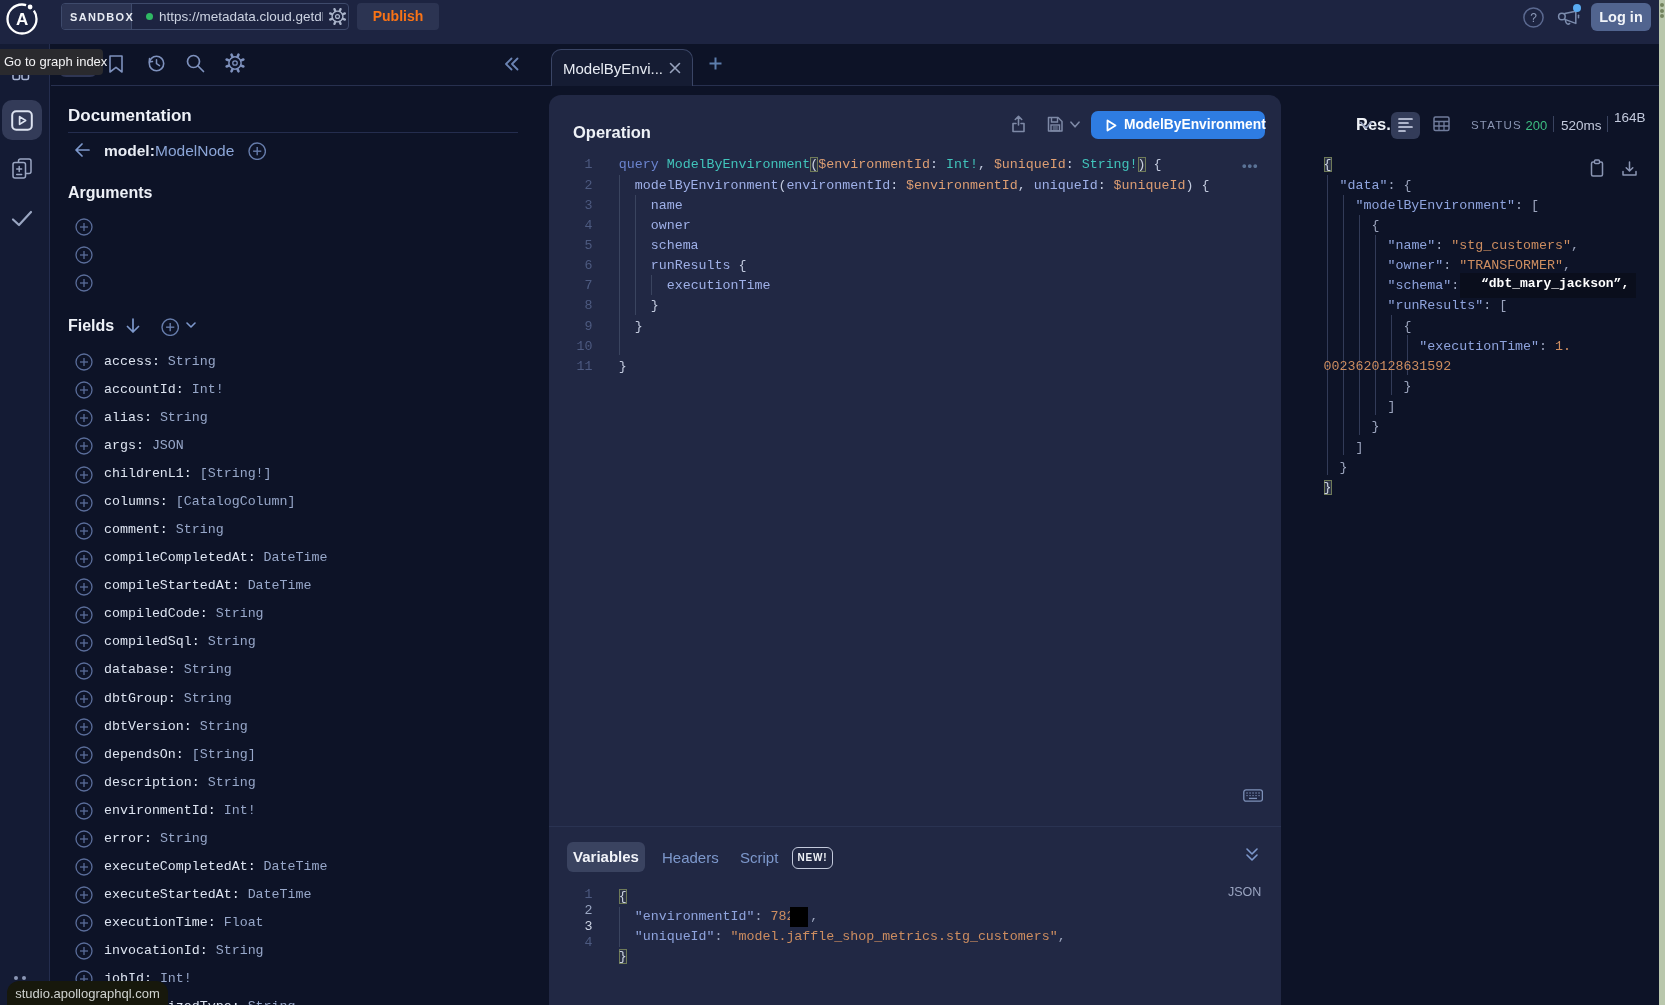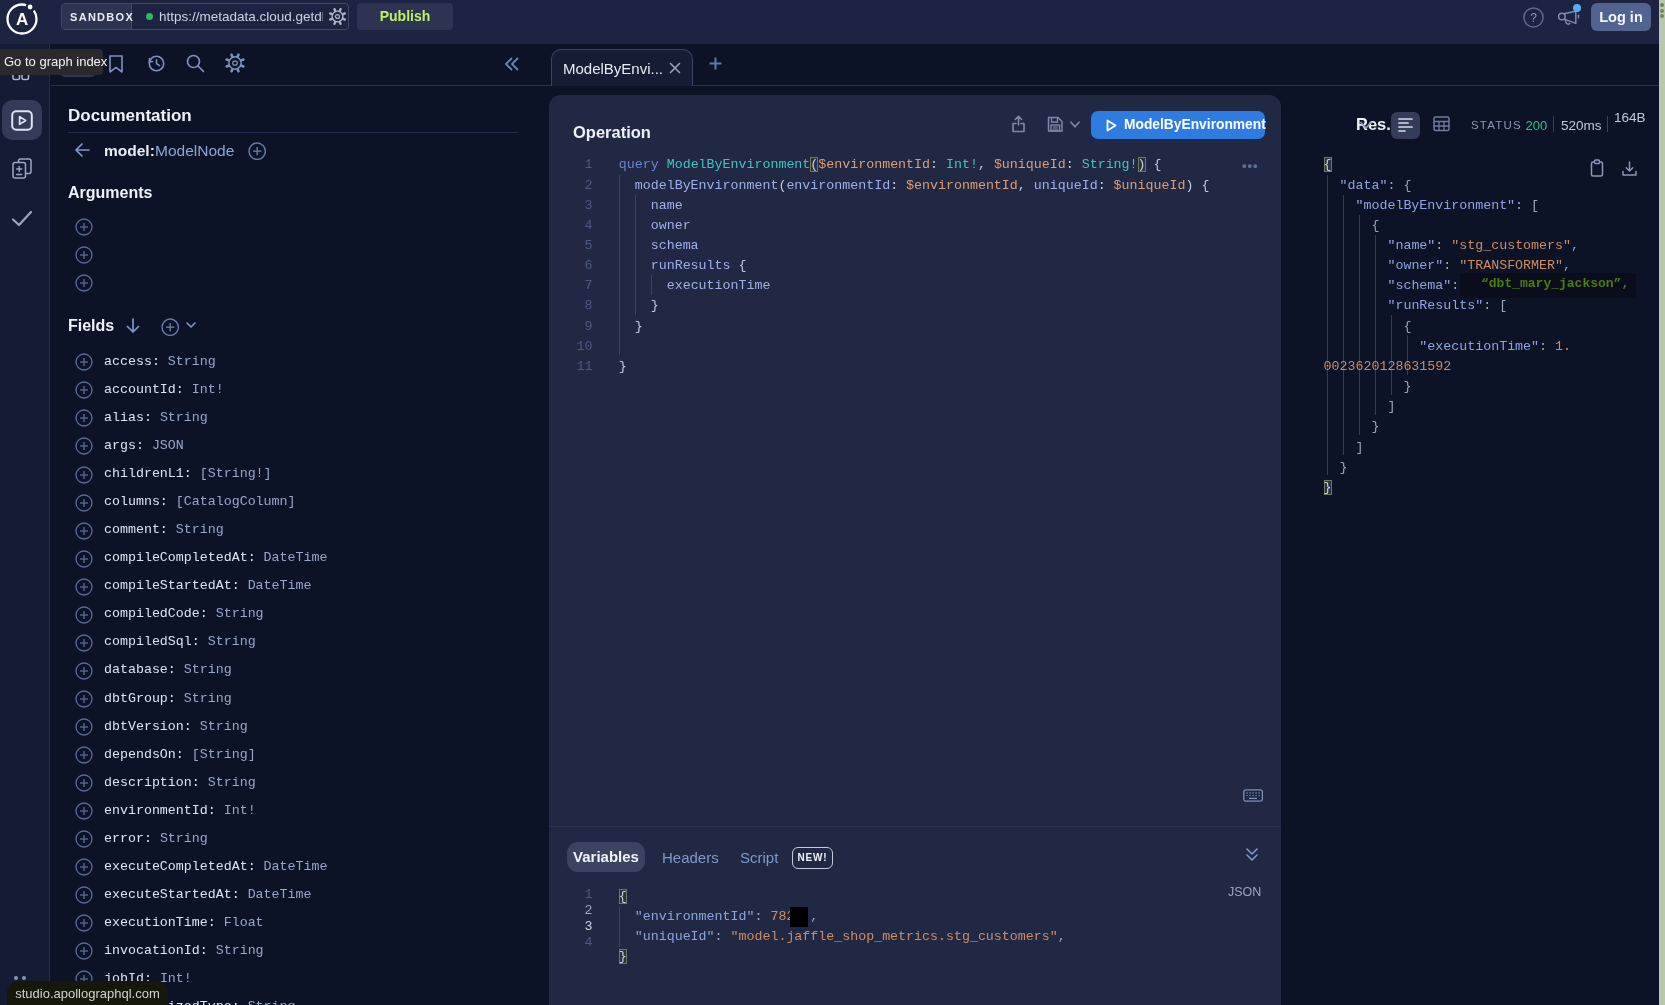--- a/index.html
+++ b/index.html
@@ -38,21 +38,21 @@
       <circle cx="8.5" cy="8.5" r="1.968" stroke="#a9b3c9" stroke-width="1.19"></circle>
       <line x1="13.9546" y1="10.7594" x2="15.8485" y2="11.5439" stroke="#a9b3c9" stroke-width="2.38" stroke-linecap="round"></line>
       <line x1="10.7594" y1="13.9546" x2="11.5439" y2="15.8485" stroke="#a9b3c9" stroke-width="2.38" stroke-linecap="round"></line>
       <line x1="6.24064" y1="13.9546" x2="5.45614" y2="15.8485" stroke="#a9b3c9" stroke-width="2.38" stroke-linecap="round"></line>
       <line x1="3.04542" y1="10.7594" x2="1.15146" y2="11.5439" stroke="#a9b3c9" stroke-width="2.38" stroke-linecap="round"></line>
       <line x1="3.04542" y1="6.24064" x2="1.15146" y2="5.45614" stroke="#a9b3c9" stroke-width="2.38" stroke-linecap="round"></line>
       <line x1="6.24064" y1="3.04542" x2="5.45614" y2="1.15146" stroke="#a9b3c9" stroke-width="2.38" stroke-linecap="round"></line>
       <line x1="10.7594" y1="3.04542" x2="11.5439" y2="1.15146" stroke="#a9b3c9" stroke-width="2.38" stroke-linecap="round"></line>
       <line x1="13.9546" y1="6.24064" x2="15.8485" y2="5.45614" stroke="#a9b3c9" stroke-width="2.38" stroke-linecap="round"></line>
     </svg>
-<div class="abs" style="left:357px;top:3px;width:96px;height:26.5px;background:#2c3452;border-radius:4px;color:#bef264;font-weight:bold;font-size:14px;text-align:center;line-height:26.5px">Publish</div>
+<div class="abs" style="left:357px;top:3px;width:82px;height:26.5px;background:#2c3452;border-radius:4px;color:#f97316;font-weight:bold;font-size:14px;text-align:center;line-height:26.5px">Publish</div>
 <svg class="abs" style="left:1523px;top:7px" width="21" height="21" viewBox="0 0 21 21" fill="none">
       <circle cx="10.5" cy="10.5" r="9.6" stroke="#5b6990" stroke-width="1.5"></circle>
       <text x="10.5" y="15" text-anchor="middle" font-family="Liberation Sans" font-size="12" fill="#8d9ab9">?</text>
     </svg>
 <svg class="abs" style="left:1556px;top:3px" width="26" height="24" viewBox="0 0 26 24" fill="none">
       <path d="M8.8 10.6 L19.8 8.2 V20.4 L8.8 16.4" stroke="#7c8cad" stroke-width="1.5" stroke-linejoin="round" stroke-linecap="round"></path>
       <circle cx="5.9" cy="13.5" r="3.3" stroke="#7c8cad" stroke-width="1.5"></circle>
       <path d="M9.3 16.6 q0.6 4.4 3 4.6 l1.4 -0.7" stroke="#7c8cad" stroke-width="1.5" fill="none" stroke-linecap="round"></path>
       <path d="M22.5 12.2 v2.6" stroke="#7c8cad" stroke-width="1.5" stroke-linecap="round"></path>
     </svg>
@@ -347,21 +347,21 @@
   <span class="pn">}</span>
 
 <span class="pn">}</span></pre>
 <div class="abs" style="left:1242px;top:158px;font-size:13px;color:#5a7296;font-weight:bold;letter-spacing:1px">•••</div>
 <svg class="abs" style="left:1243px;top:789px" width="20" height="13" viewBox="0 0 20 13" fill="none">
       <rect x="0.8" y="0.8" width="18.6" height="11.4" rx="2.2" stroke="#7d90b8" stroke-width="1.3"></rect>
       <path d="M4 4 h0.1 M7 4 h0.1 M10 4 h0.1 M13 4 h0.1 M16 4 h0.1 M4 6.6 h0.1 M7 6.6 h0.1 M10 6.6 h0.1 M13 6.6 h0.1 M16 6.6 h0.1" stroke="#7d90b8" stroke-width="1.4" stroke-linecap="round"></path>
       <line x1="6" y1="9.4" x2="14" y2="9.4" stroke="#7d90b8" stroke-width="1.3"></line>
     </svg>
 <div class="abs" style="left:549px;top:825.5px;width:732px;height:1px;background:#2a3352"></div>
-<div class="abs" style="left:567px;top:842px;width:78px;height:30px;background:#3a4360;border-radius:11px;color:#f2f4f9;font-weight:bold;font-size:15px;text-align:center;line-height:30px">Variables</div>
+<div class="abs" style="left:567px;top:842px;width:78px;height:30px;background:#3a4360;border-radius:6px;color:#f2f4f9;font-weight:bold;font-size:15px;text-align:center;line-height:30px">Variables</div>
 <div class="abs" style="left:662px;top:849px;font-size:15px;color:#7d98cc;font-weight:normal;">Headers</div>
 <div class="abs" style="left:740px;top:849px;font-size:15px;color:#7d98cc;font-weight:normal;">Script</div>
 <div class="abs" style="left:792px;top:847px;width:41px;height:22px;border:1.5px solid #c3cadc;border-radius:6px;color:#eef1f6;font-weight:bold;font-size:10px;text-align:center;line-height:19px;letter-spacing:0.8px">NEW!</div>
 <svg class="abs" style="left:1246px;top:848px" width="12" height="13" viewBox="0 0 12 13" fill="none">
       <path d="M1 1 L6 6 L11 1 M1 7 L6 12 L11 7" stroke="#7d98cc" stroke-width="1.6" stroke-linecap="round" stroke-linejoin="round"></path>
     </svg>
 <div class="abs" style="left:1228px;top:885px;font-size:12.5px;color:#9aa4c0;font-weight:normal;">JSON</div>
 <pre class="abs" style="left:549px;top:887px;width:43.5px;text-align:right;font-size:13.3px;line-height:16px"><span style="color:#4d5a80">1</span>
 <span style="color:#9aa6c2">2</span>
 <span style="color:#cdd4e4">3</span>
@@ -415,19 +415,19 @@
           <span class="jp">{</span>
             <span class="jk">"executionTime"</span><span class="jp">:</span> <span class="jv">1.</span>
 <span class="jv">0023620128631592</span>
           <span class="jp">}</span>
         <span class="jp">]</span>
       <span class="jp">}</span>
     <span class="jp">]</span>
   <span class="jp">}</span>
 <span class="bm">}</span></pre>
 <div class="abs" style="left:1459.5px;top:272.6px;width:176.5px;height:25.2px;background:#0a0e1c"></div>
-<div class="abs mono" style="left:1481px;top:276px;font-size:13px;font-weight:bold;color:#4d7c0f">“dbt_mary_jackson”,</div>
+<div class="abs mono" style="left:1481px;top:276px;font-size:13px;font-weight:bold;color:#ffffff">“dbt_mary_jackson”,</div>
 <div class="abs" style="left:1659px;top:0;width:6px;height:1005px;background:#b9c7ac"></div>
 <div class="abs" style="left:1660.3px;top:3px;width:4px;height:4px;border-radius:50%;background:#73835f"></div>
 <div class="abs" style="left:1660.3px;top:8.6px;width:4px;height:4px;border-radius:50%;background:#73835f"></div>
 <div class="abs" style="left:1660.3px;top:14.2px;width:4px;height:4px;border-radius:50%;background:#73835f"></div>
 <div class="abs" style="left:0;top:48.8px;width:103px;height:26.3px;background:#2a2a2e;border-radius:0 4px 4px 0;color:#f2f2f4;font-size:13px;line-height:26.3px;padding-left:4px;white-space:nowrap">Go to graph index</div>
 <div class="abs" style="left:7px;top:981px;width:161px;height:39px;background:#17180c;border-radius:12px 12px 0 0;color:#cfd2cf;font-size:13px;line-height:26px;text-align:center">studio.apollographql.com</div>
 </div>
 </body></html>

